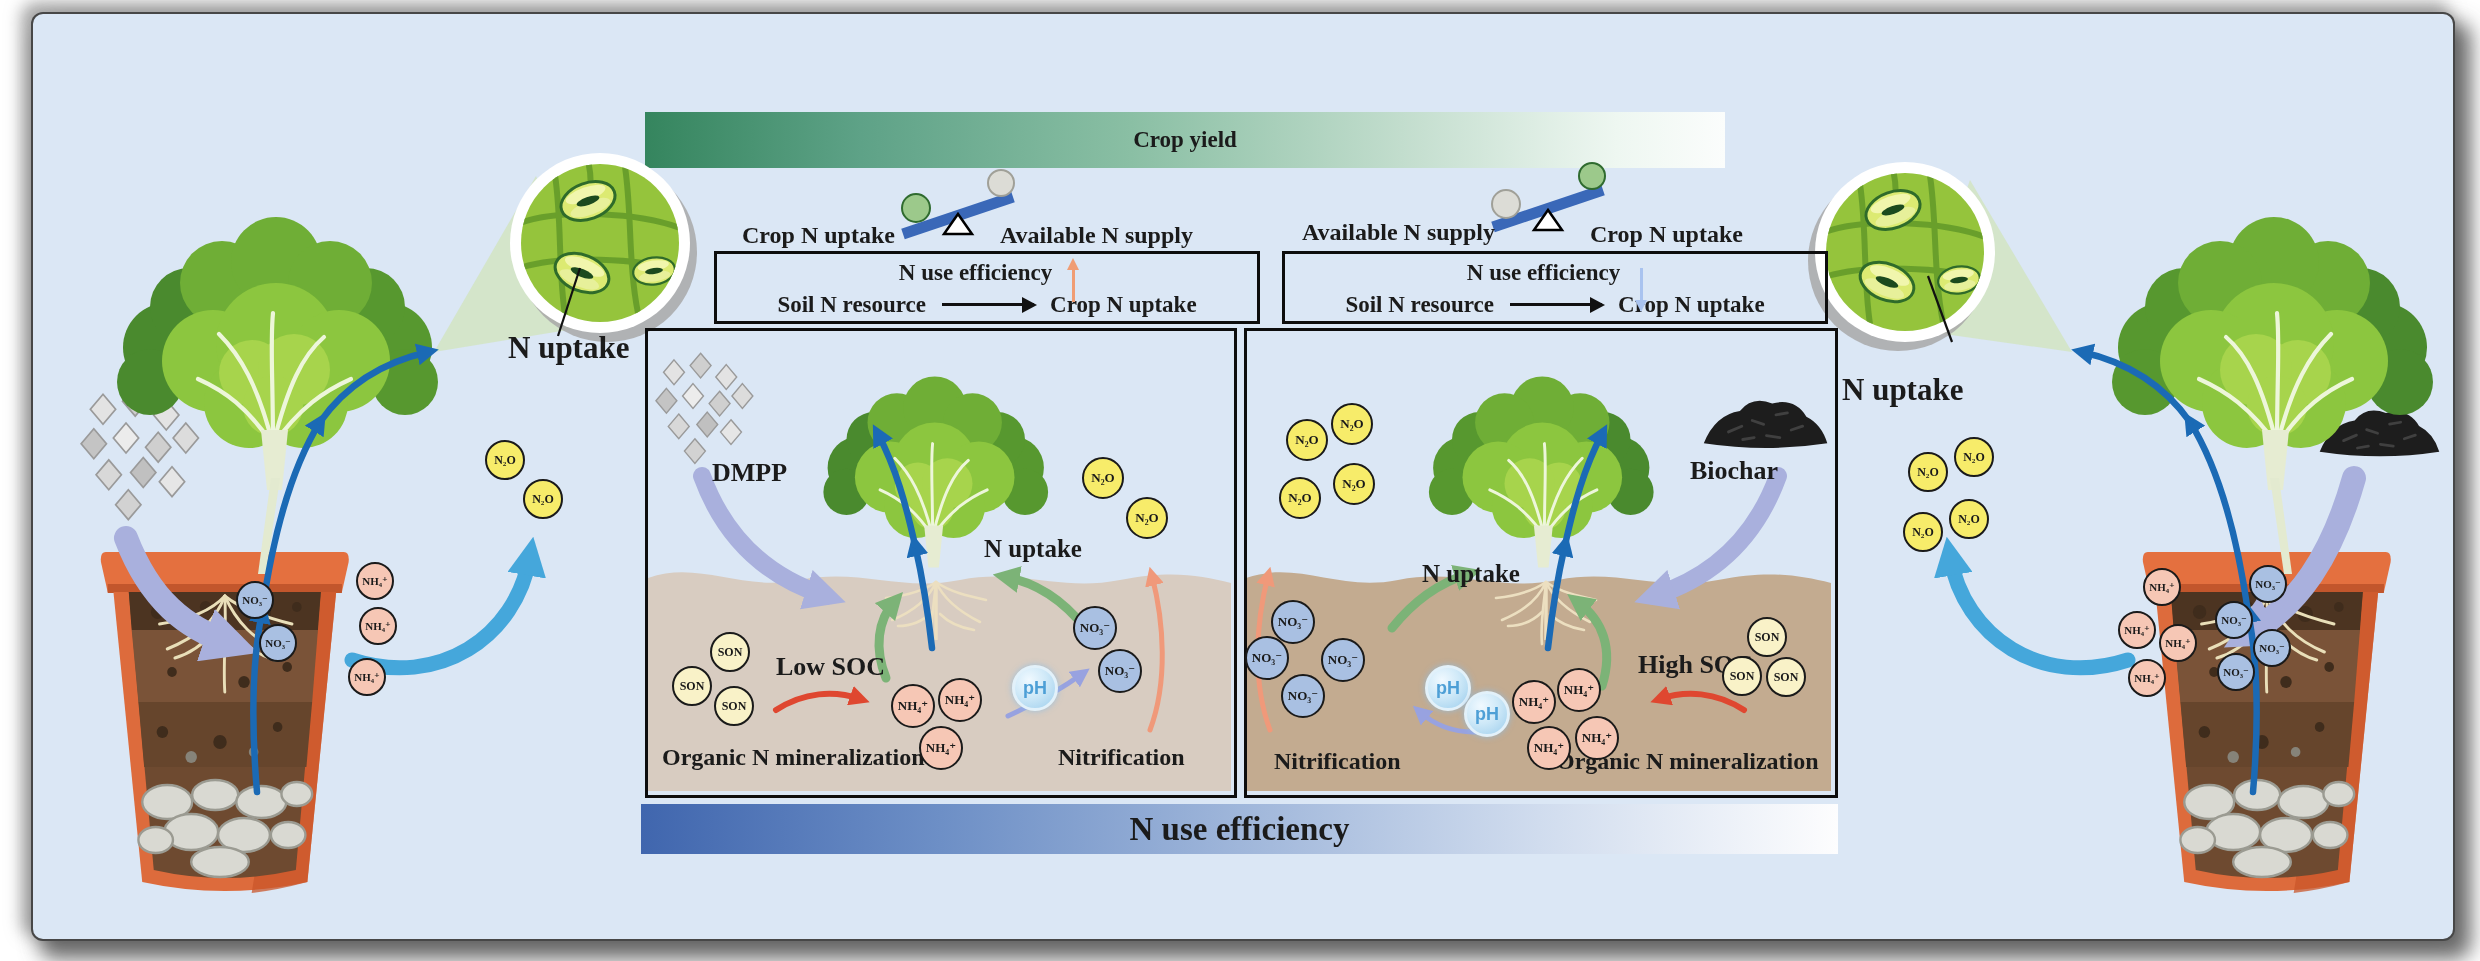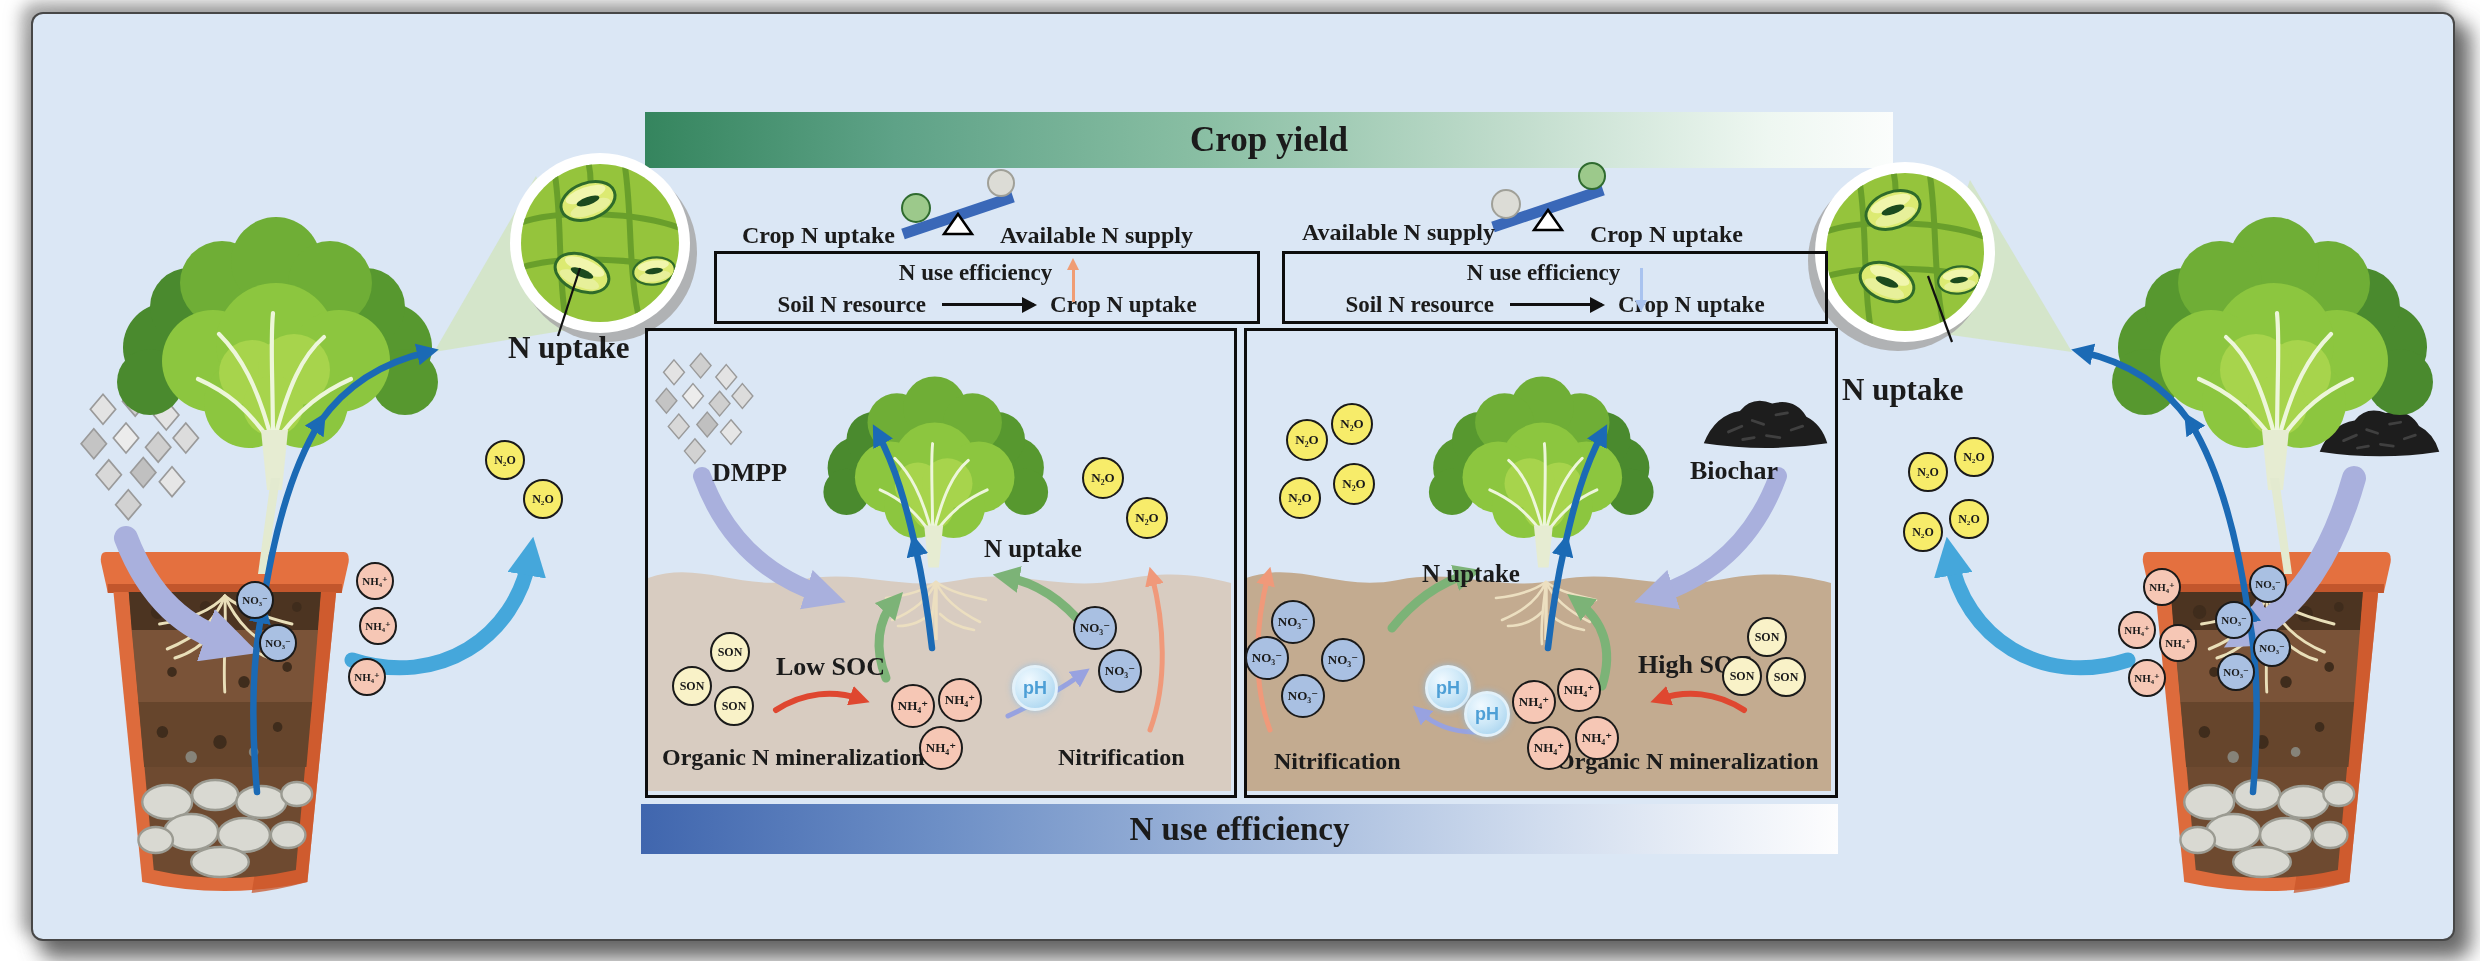--- a/index.html
+++ b/index.html
@@ -12,21 +12,21 @@
   #figure-frame{
     position:absolute;left:33px;top:14px;width:2420px;height:925px;
     background:#dbe7f5;border-radius:10px;
     box-shadow:0 0 0 2px #474747, 12px 14px 20px 6px rgba(70,70,70,.8),
                -7px -7px 16px 5px rgba(125,125,125,.65);
     z-index:0;
   }
   svg.art{z-index:2;pointer-events:none;}
   
   .banner{position:absolute;text-align:center;font-weight:bold;z-index:1;}
-  #banner-top{left:645px;top:112px;width:1248px;height:56px;line-height:56px;font-size:35px;
+  #banner-top{left:645px;top:112px;width:1080px;height:56px;line-height:56px;font-size:23px;
     background:linear-gradient(90deg,#35855e 0%,#5ea287 20%,#8abfa4 45%,#c2ddcd 70%,#eef7f1 90%,#fbfdfc 100%);}
   #banner-bottom{left:641px;top:804px;width:1197px;height:50px;line-height:50px;font-size:33px;
     background:linear-gradient(90deg,#4066ae 0%,#6d8fc6 25%,#9fb6da 50%,#d0dcee 75%,#fdfdfe 100%);}
   
   .panelbox{position:absolute;border:3px solid #0d0d0d;background:transparent;z-index:3;}
   #panel-left-frame{left:645px;top:328px;width:586px;height:464px;}
   #panel-right-frame{left:1244px;top:328px;width:588px;height:464px;}
   
   .effbox{position:absolute;border:3px solid #0d0d0d;width:540px;height:67px;z-index:3;
     display:flex;flex-direction:column;justify-content:center;align-items:center;font-weight:bold;font-size:23px;}

